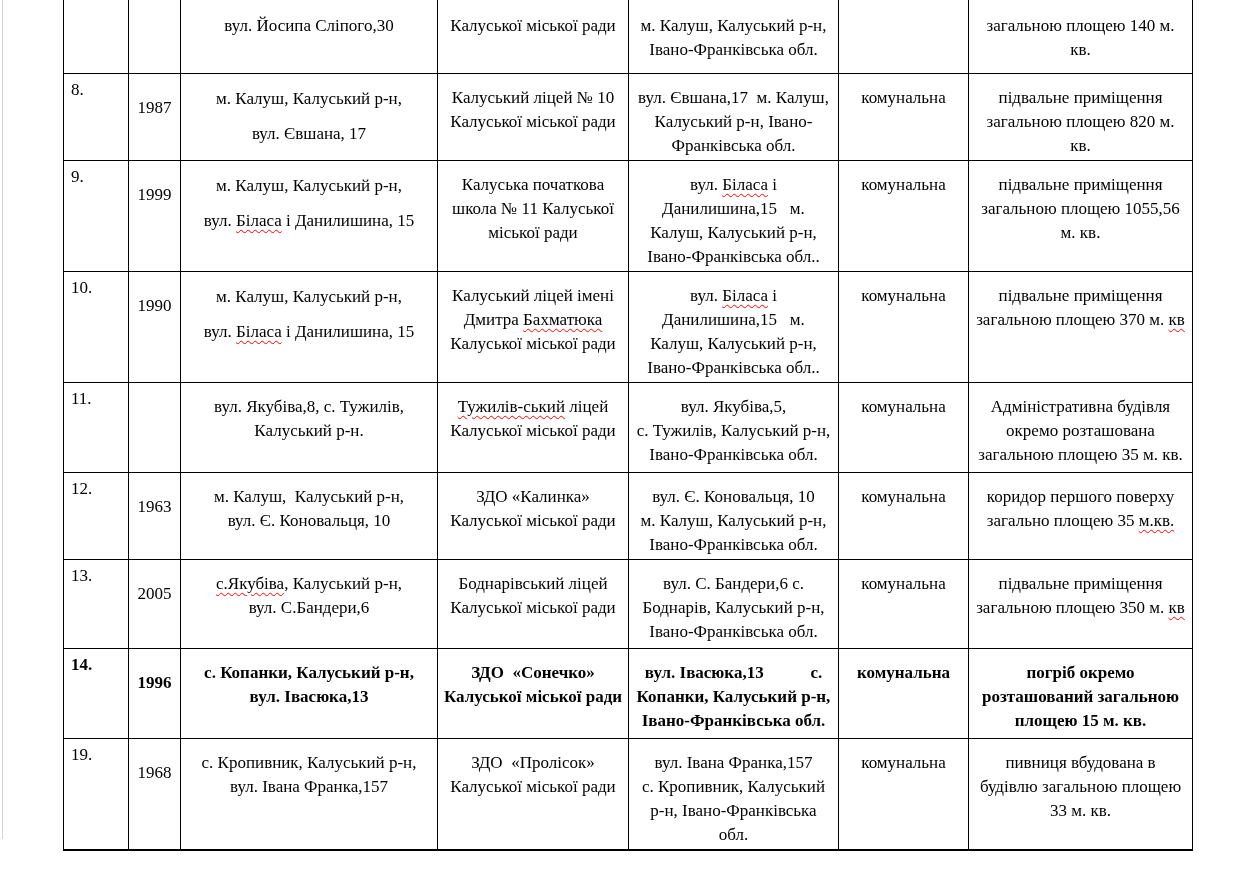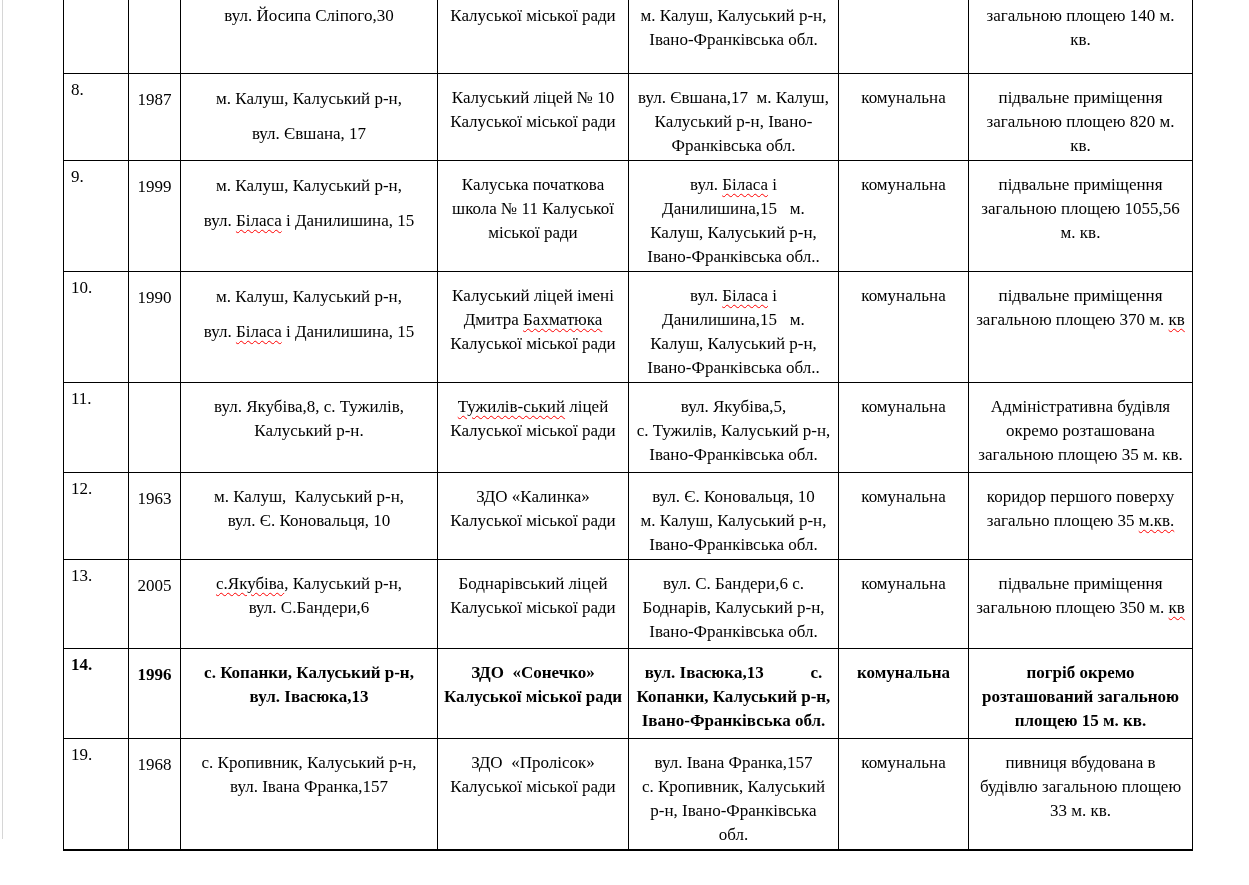--- a/index.html
+++ b/index.html
@@ -45,25 +45,25 @@
   td {
     border: 1px solid #000000;
     vertical-align: top;
     text-align: center;
     font-size: 17px;
     line-height: 24px;
     white-space: pre;
     padding: 12px 2px 2px 2px;
     overflow: hidden;
   }
-  tr:first-child td { border-top: none; padding-top: 4px; font-family: Liberation Serif, serif; }
+  tr:first-child td { border-top: none; padding-top: 14px; font-family: Liberation Serif, serif; }
   tr:last-child td  { border-bottom: 2px solid #000000; }
 
   td.col-num  { text-align: left; padding: 4px 2px 2px 7px; }
-  td.col-year { padding-top: 14px; }
+  td.col-year { padding-top: 22px; }
 
   
   tbody tr:nth-child(2) td.col-address,
   tbody tr:nth-child(3) td.col-address,
   tbody tr:nth-child(4) td.col-address { line-height: 35px; padding-top: 7px; }
 
   tbody tr:nth-child(1) { height: 73px; }
   tbody tr:nth-child(2) { height: 87px; }
   tbody tr:nth-child(3) { height: 110px; }
   tbody tr:nth-child(4) { height: 107px; }

